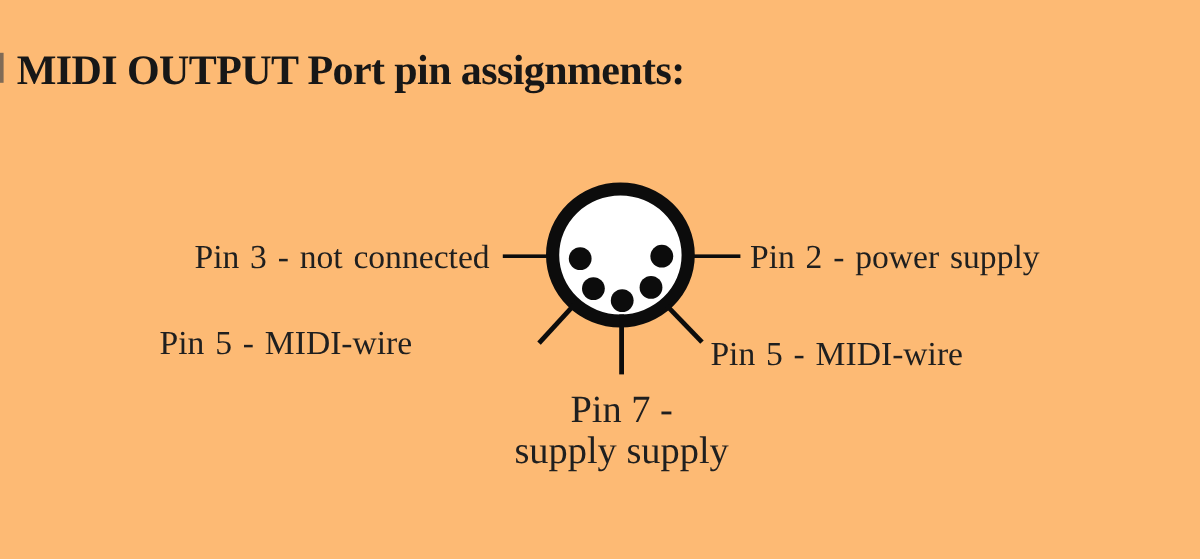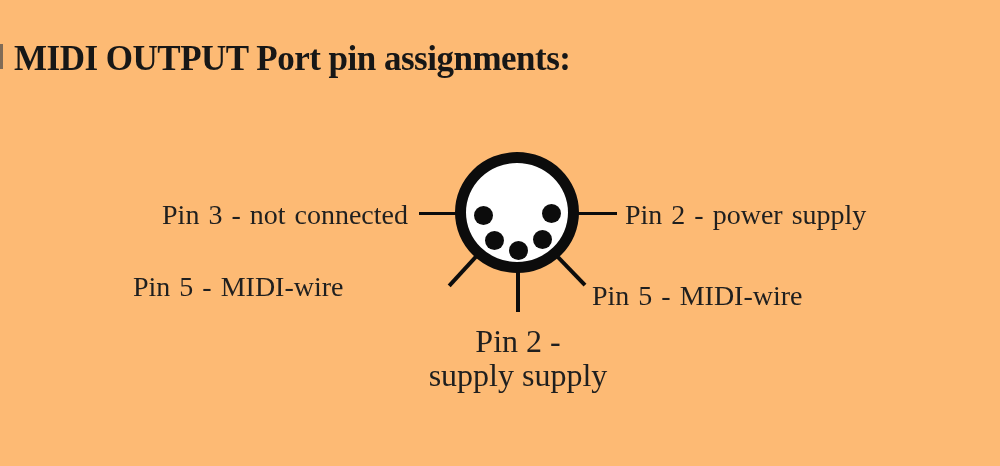--- a/index.html
+++ b/index.html
@@ -109,17 +109,17 @@
 
   <div class="pin-label" style="left:70px; top:199px; width:338px; text-align:right;">Pin 3 - not connected</div>
 
   <div class="pin-label" style="left:625px; top:199px;">Pin 2 - power supply</div>
 
   <div class="pin-label" style="left:133px; top:271px;">Pin 5 - MIDI-wire</div>
 
   <div class="pin-label" style="left:592px; top:280px;">Pin 5 - MIDI-wire</div>
 
   <div class="pin-label-center" style="left:388px; top:324px; width:260px;">
-    <div>Pin 2 -</div>
+    <div>Pin 7 -</div>
     <div>supply supply</div>
   </div>
 
 </div>
 
 </body></html>

